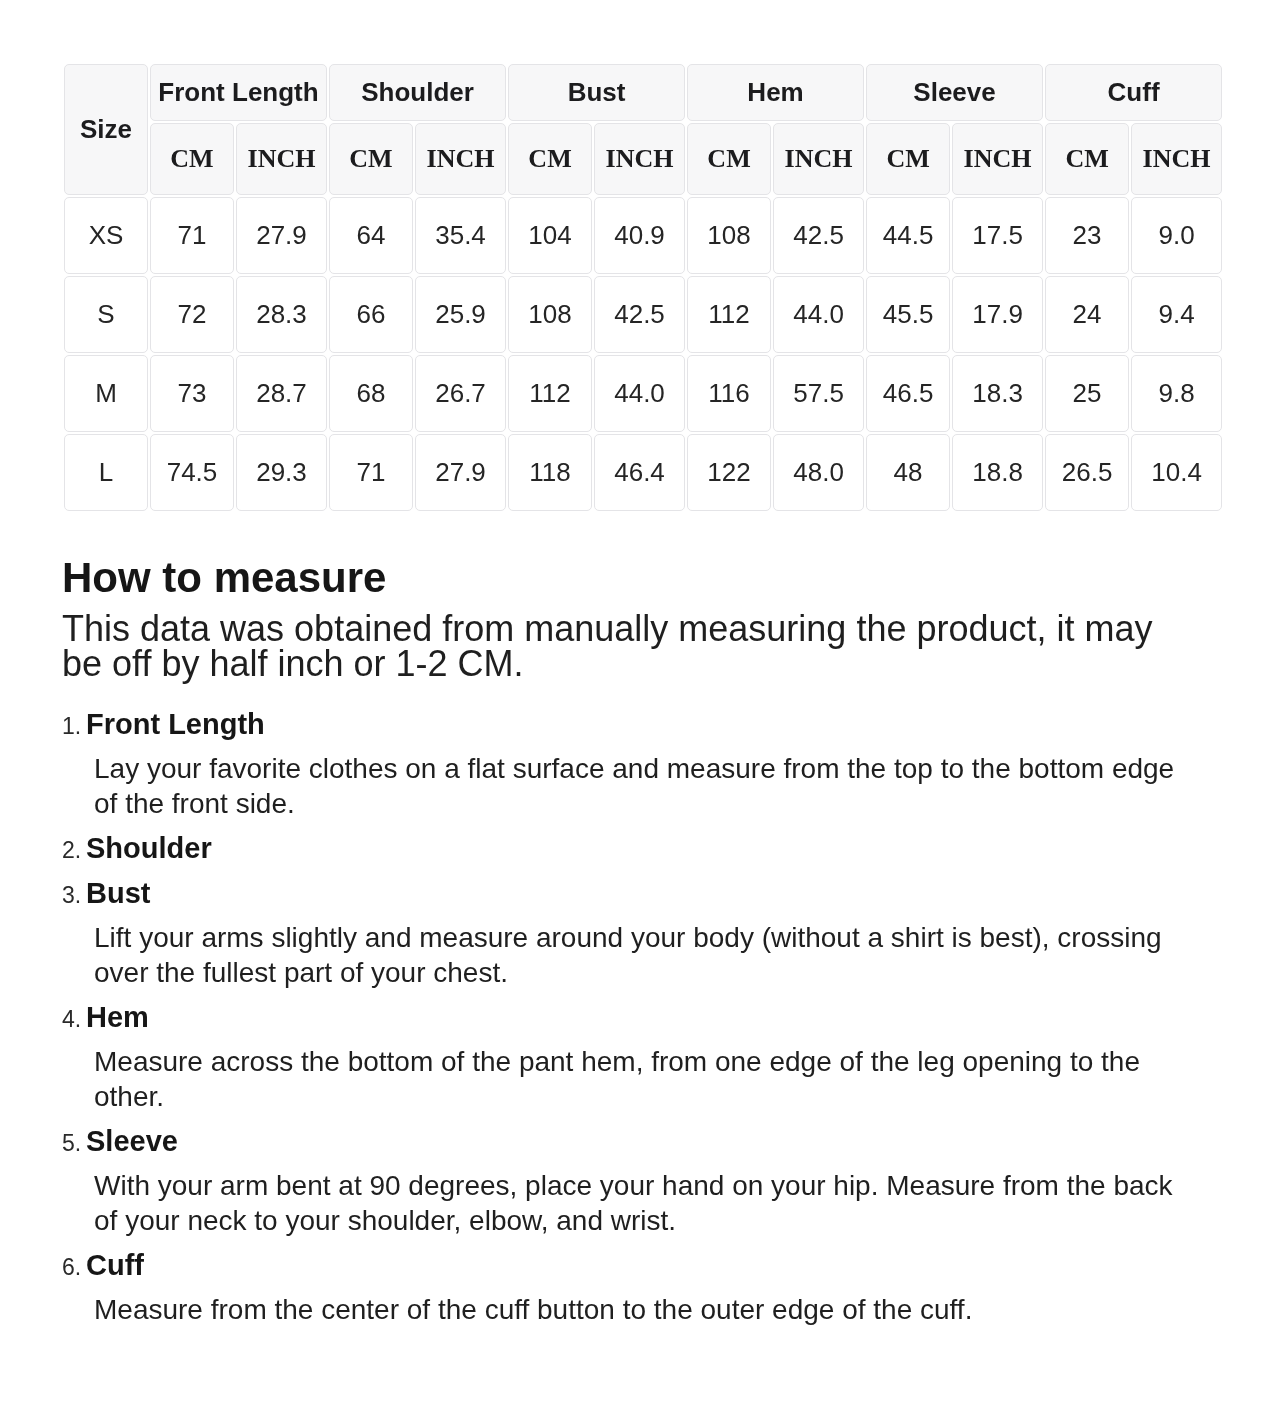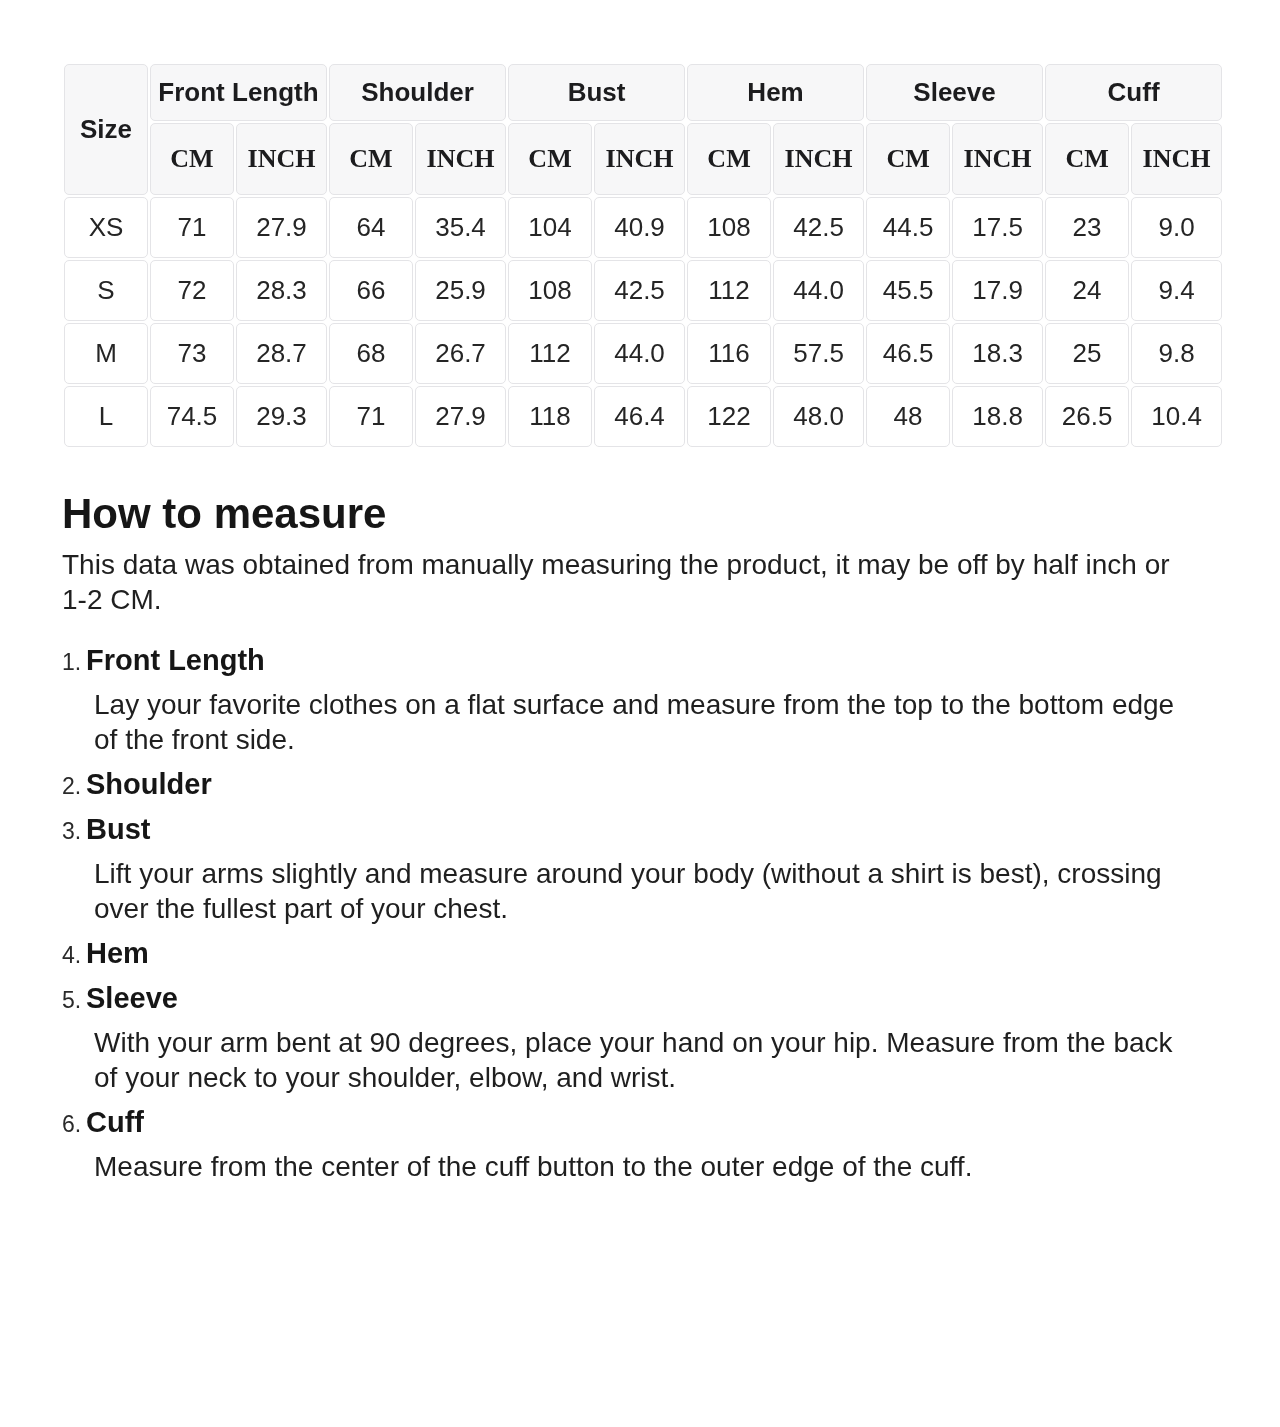--- a/index.html
+++ b/index.html
@@ -29,32 +29,32 @@
     color: #252525;
     overflow: hidden;
   }
   .size-chart thead th {
     background: #f7f7f8;
     font-weight: 700;
     color: #1c1c1e;
   }
   .size-chart tr.group-row th { height: 57px; }
   .size-chart tr.unit-row th { height: 72px; font-family: Liberation Serif, serif; }
-  .size-chart tbody td { height: 61px; background: #ffffff; font-weight: 400; }
+  .size-chart tbody td { height: 77px; background: #ffffff; font-weight: 400; }
 
   
   h3.section-title {
     font-size: 42px;
     line-height: 42px;
     font-weight: 700;
     color: #161616;
     margin: 44px 0 12px 0;
   }
   p.intro {
-    font-size: 28px;
+    font-size: 36px;
     line-height: 35px;
     max-width: 1130px;
     color: #1f1f1f;
   }
   ol.steps {
     list-style: none;
     margin-top: 25px;
   }
   ol.steps li { margin-bottom: 9px; }
   .step-head {
@@ -214,20 +214,21 @@
           <span class="step-num">3.</span>
           <span class="step-term">Bust</span>
         </div>
         <p class="step-desc">Lift your arms slightly and measure around your body (without a shirt is best), crossing over the fullest part of your chest.</p>
       </li>
       <li>
         <div class="step-head">
           <span class="step-num">4.</span>
           <span class="step-term">Hem</span>
         </div>
+        <p class="step-desc">Measure across the bottom of the pant hem, from one edge of the leg opening to the other.</p>
       </li>
       <li>
         <div class="step-head">
           <span class="step-num">5.</span>
           <span class="step-term">Sleeve</span>
         </div>
         <p class="step-desc">With your arm bent at 90 degrees, place your hand on your hip. Measure from the back of your neck to your shoulder, elbow, and wrist.</p>
       </li>
       <li>
         <div class="step-head">

